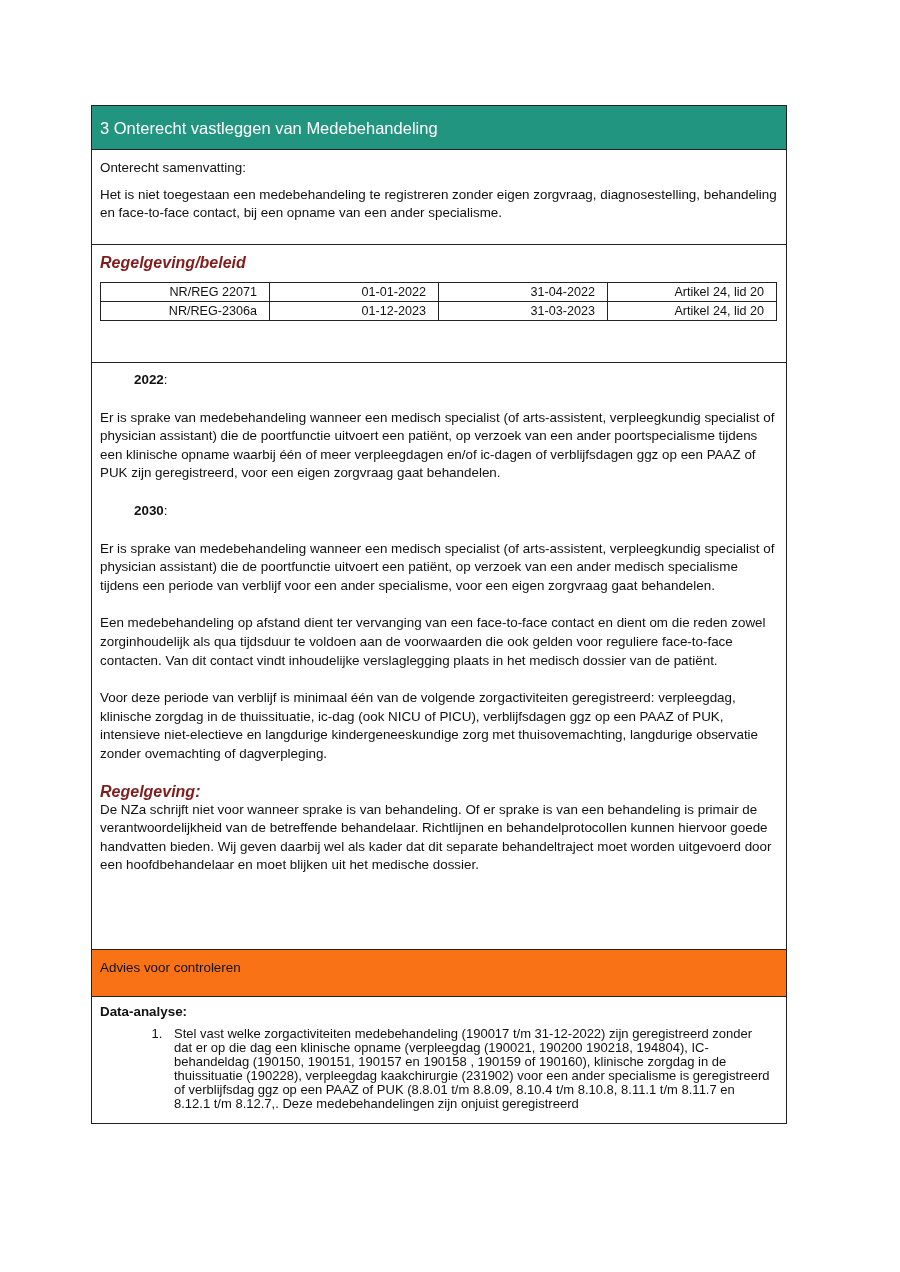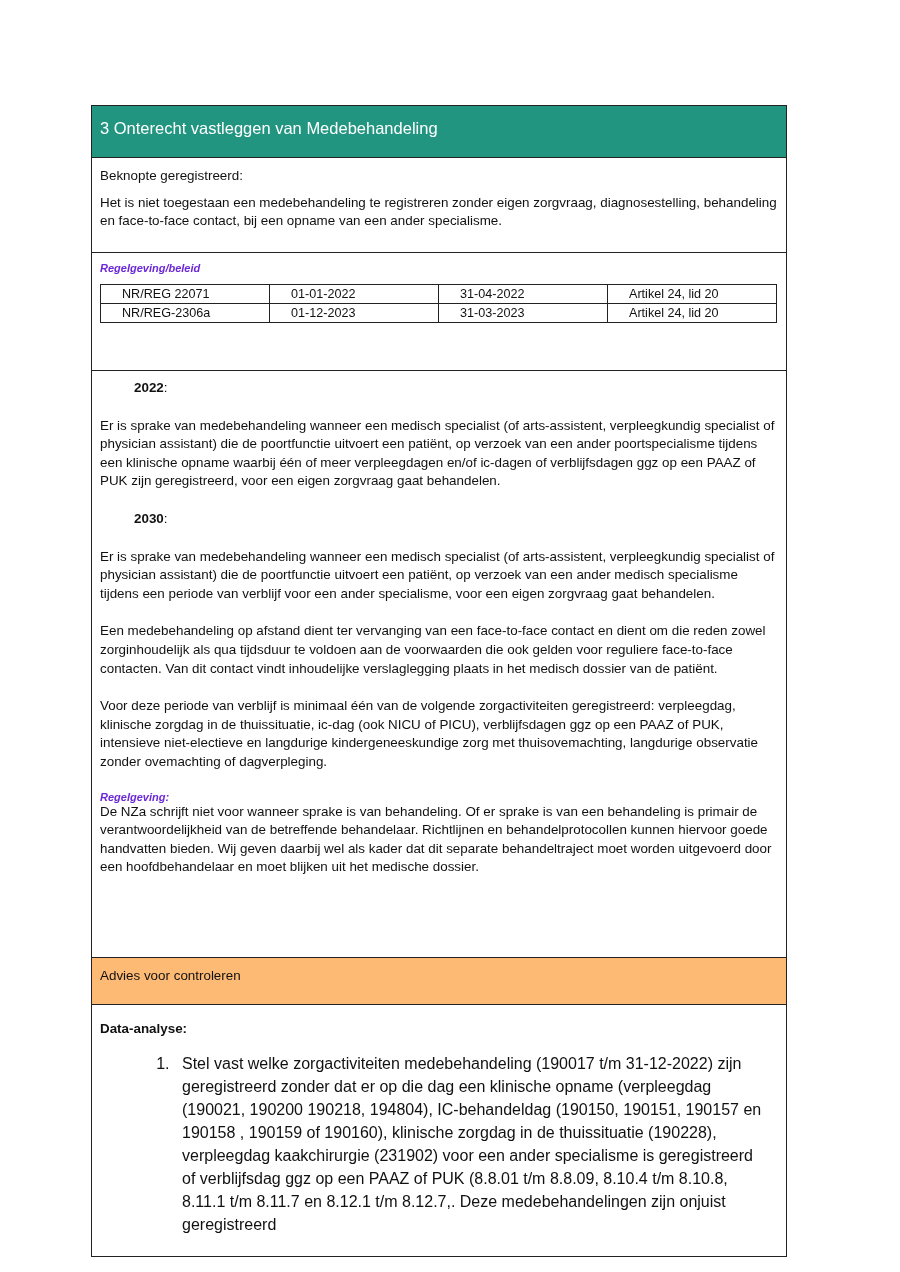--- a/index.html
+++ b/index.html
@@ -1,48 +1,48 @@
 <!DOCTYPE html>
 <html><head>
 <meta charset="utf-8">
 <style>
   html, body { margin: 0; padding: 0; background: #ffffff; }
   body { width: 900px; height: 1272px; position: relative; overflow: hidden;
          font-family: "Liberation Sans", sans-serif; color: #111; }
   .box { position: absolute; left: 91px; top: 105px; width: 694px; border: 1px solid #222; }
   .sec { border-bottom: 1px solid #222; box-sizing: border-box; }
   .sec:last-child { border-bottom: none; }
-  .hdr { background: #229580; color: #fff; height: 52px; font-size: 16.5px; padding: 13px 8px 0 8px; box-sizing: border-box; }
+  .hdr { background: #229580; color: #fff; height: 44px; font-size: 16.5px; padding: 13px 8px 0 8px; box-sizing: border-box; }
   .p { font-size: 13.4px; line-height: 18.6px; margin: 0; }
   .pad { padding: 0 8px; }
   .summary { height: 95px; padding-top: 9px; }
   .summary .p.gap { margin-top: 8px; }
   .regel { height: 118px; padding-top: 9px; }
-  .teal-italic { color: #6d28d9; font-style: italic; font-weight: bold; font-size: 11px; }
+  .teal-italic { color: #7f1d1d; font-style: italic; font-weight: bold; font-size: 16px; }
   table.reg { border-collapse: collapse; margin-top: 10px; margin-left: 0px; width: 677px; }
-  table.reg td { border: 1.5px solid #222; font-size: 12.6px; padding: 0 21px; height: 18px; line-height: 17px; width: 25%; }
+  table.reg td { border: 1.5px solid #222; font-size: 12.6px; padding: 0 12px; height: 18px; line-height: 17px; width: 25%; text-align: right; }
   .body { padding: 8px 8px 0 8px; height: 587px; }
   .b { font-weight: bold; margin-left: 34px; }
   .mt { margin-top: 19px; }
-  .yel { background: #fdba74; height: 47px; padding: 10px 8px 0 8px; font-size: 13.4px; }
-  .data { padding: 16px 8px 4px 8px; }
+  .yel { background: #f97316; height: 47px; padding: 10px 8px 0 8px; font-size: 13.4px; }
+  .data { padding: 7px 8px 4px 8px; }
   .data h4 { margin: 0 0 4px 0; font-size: 13.4px; font-weight: bold; }
-  ol.list { margin: 16px; padding-left: 58px; font-size: 16px; line-height: 23px; }
+  ol.list { margin: 8px; padding-left: 58px; font-size: 13px; line-height: 14px; }
   ol.list li { padding-left: 8px; }
 </style>
 </head>
 <body>
 
 <div class="box">
   <div class="sec hdr">
     <span>3 Onterecht vastleggen van Medebehandeling</span>
   </div>
 
   <div class="sec summary pad">
-    <p class="p">Beknopte geregistreerd:</p>
+    <p class="p">Onterecht samenvatting:</p>
     <p class="p gap">Het is niet toegestaan een medebehandeling te registreren zonder eigen zorgvraag, diagnosestelling, behandeling en face-to-face contact, bij een opname van een ander specialisme.</p>
   </div>
 
   <div class="sec regel pad">
     <div class="teal-italic">Regelgeving/beleid</div>
     <table class="reg">
       <tbody>
           <tr>
         <td>NR/REG 22071</td>
         <td>01-01-2022</td>

